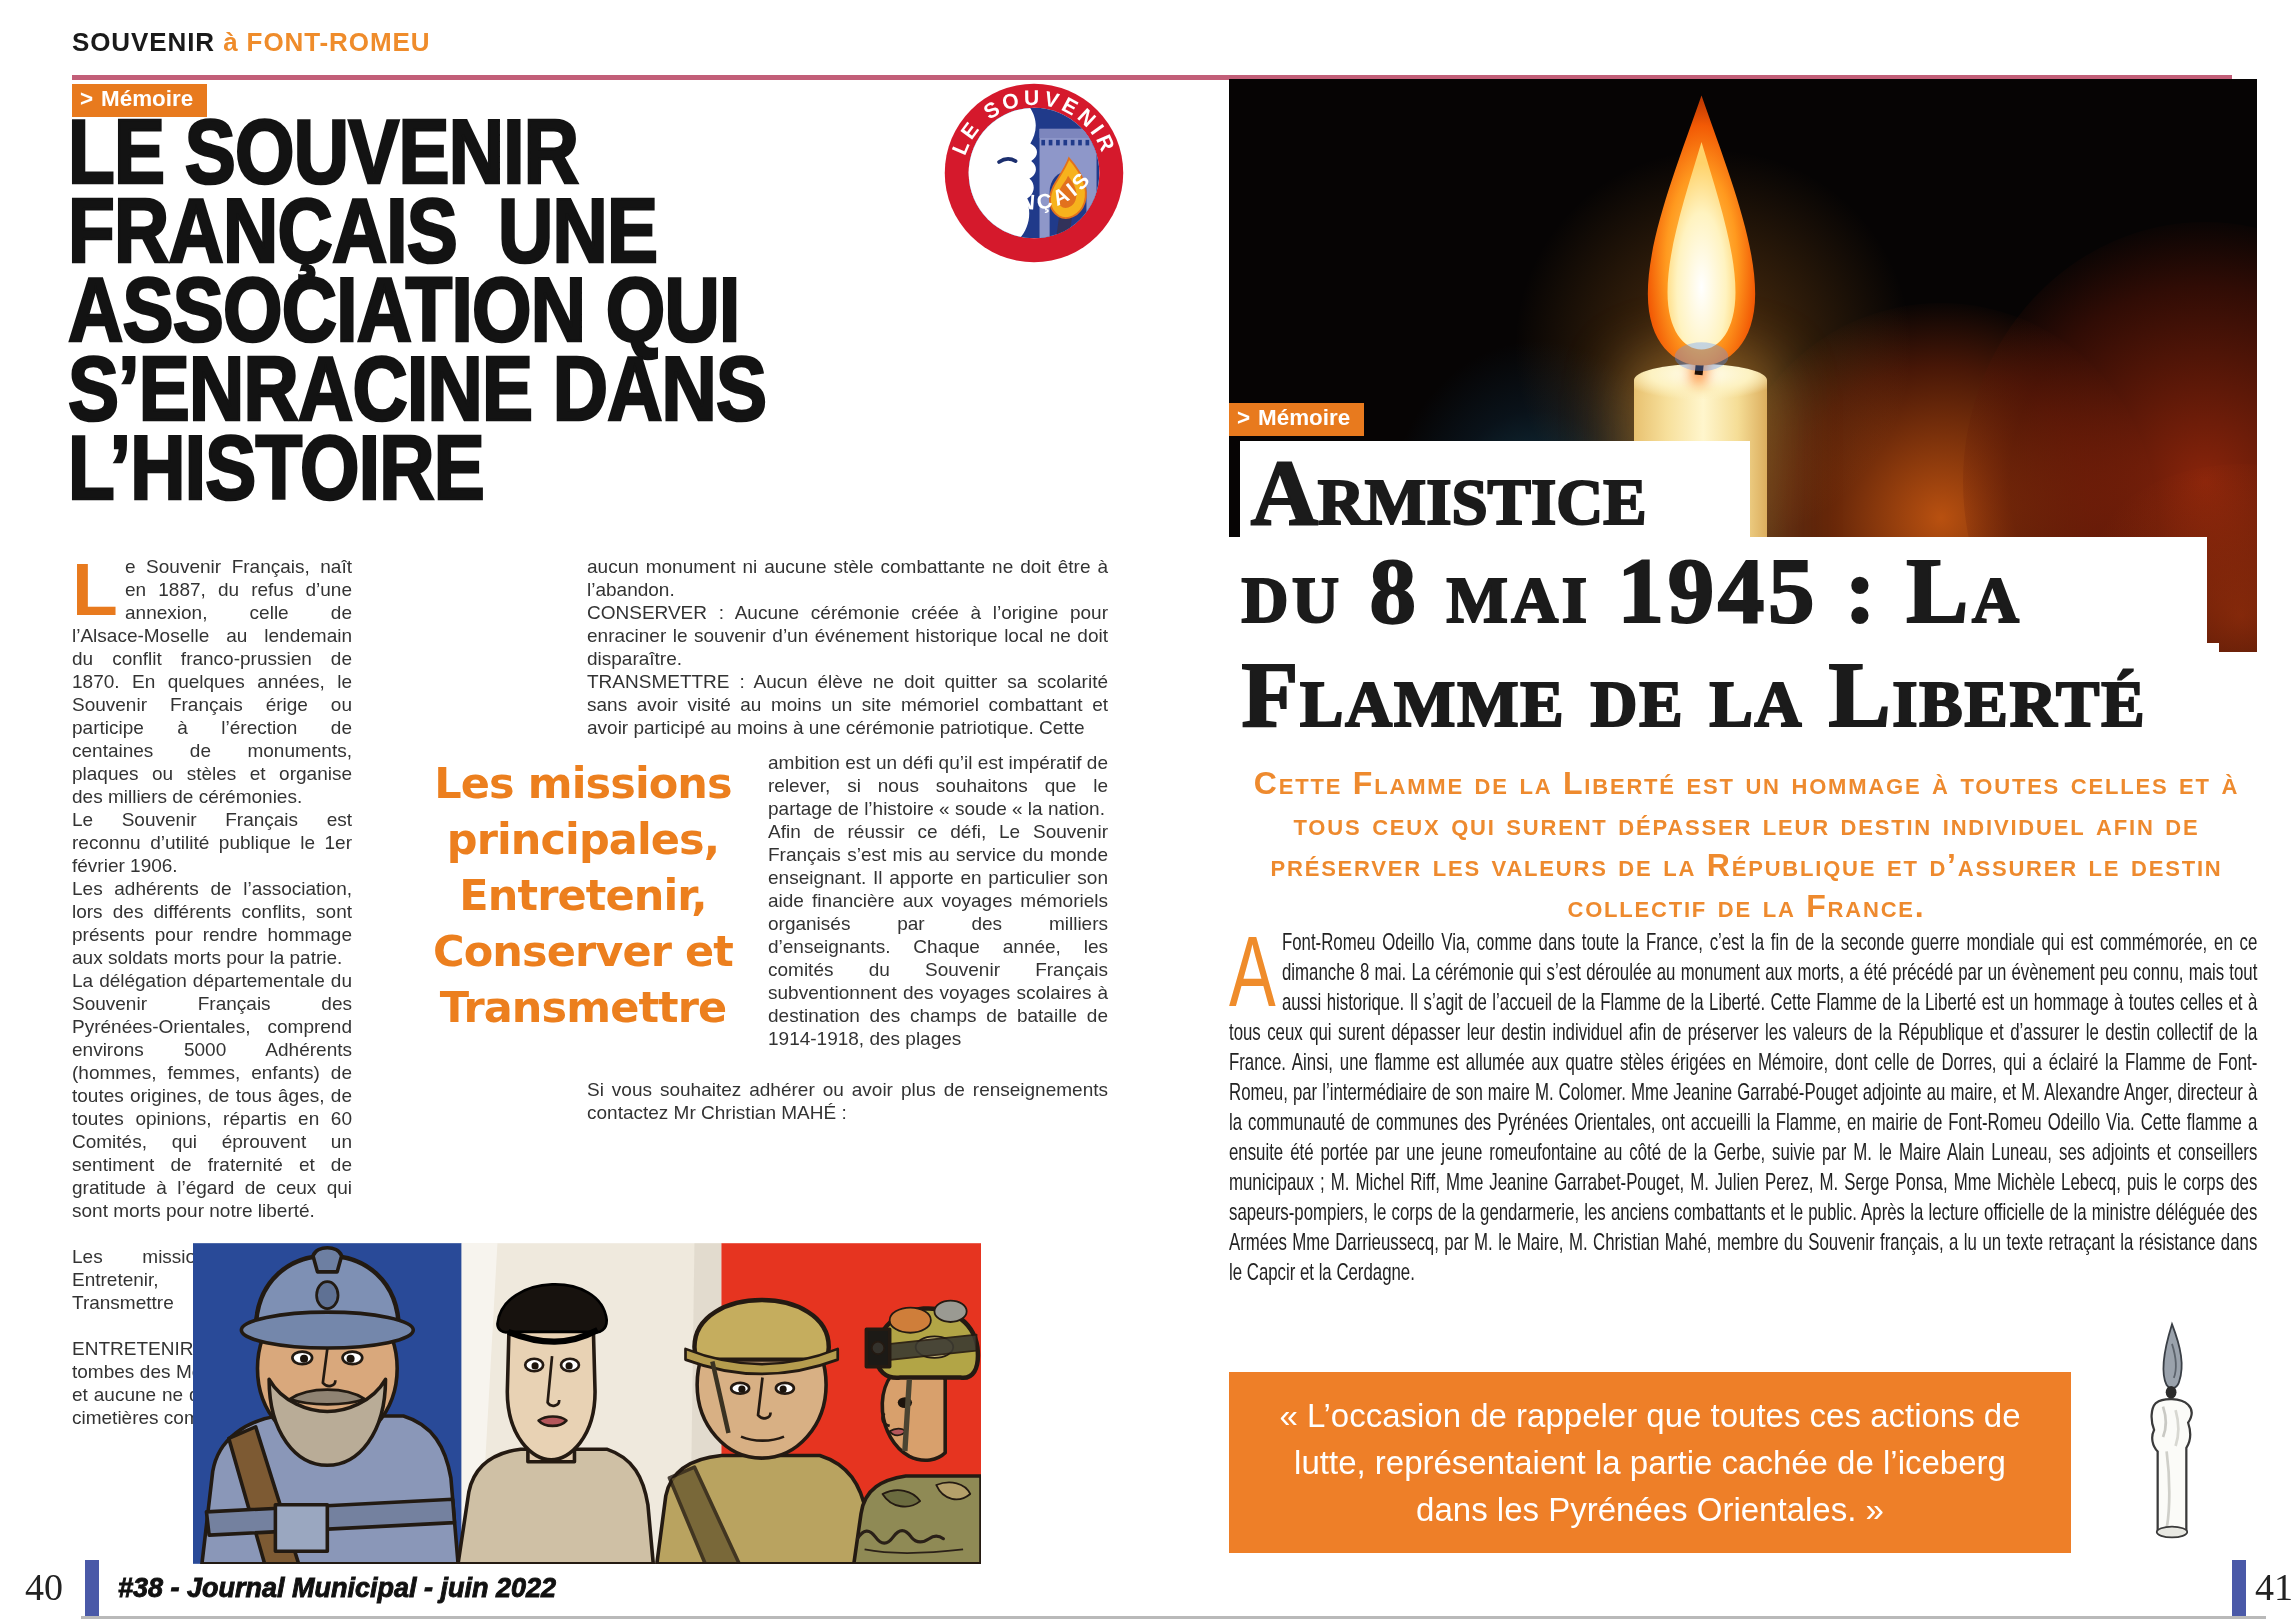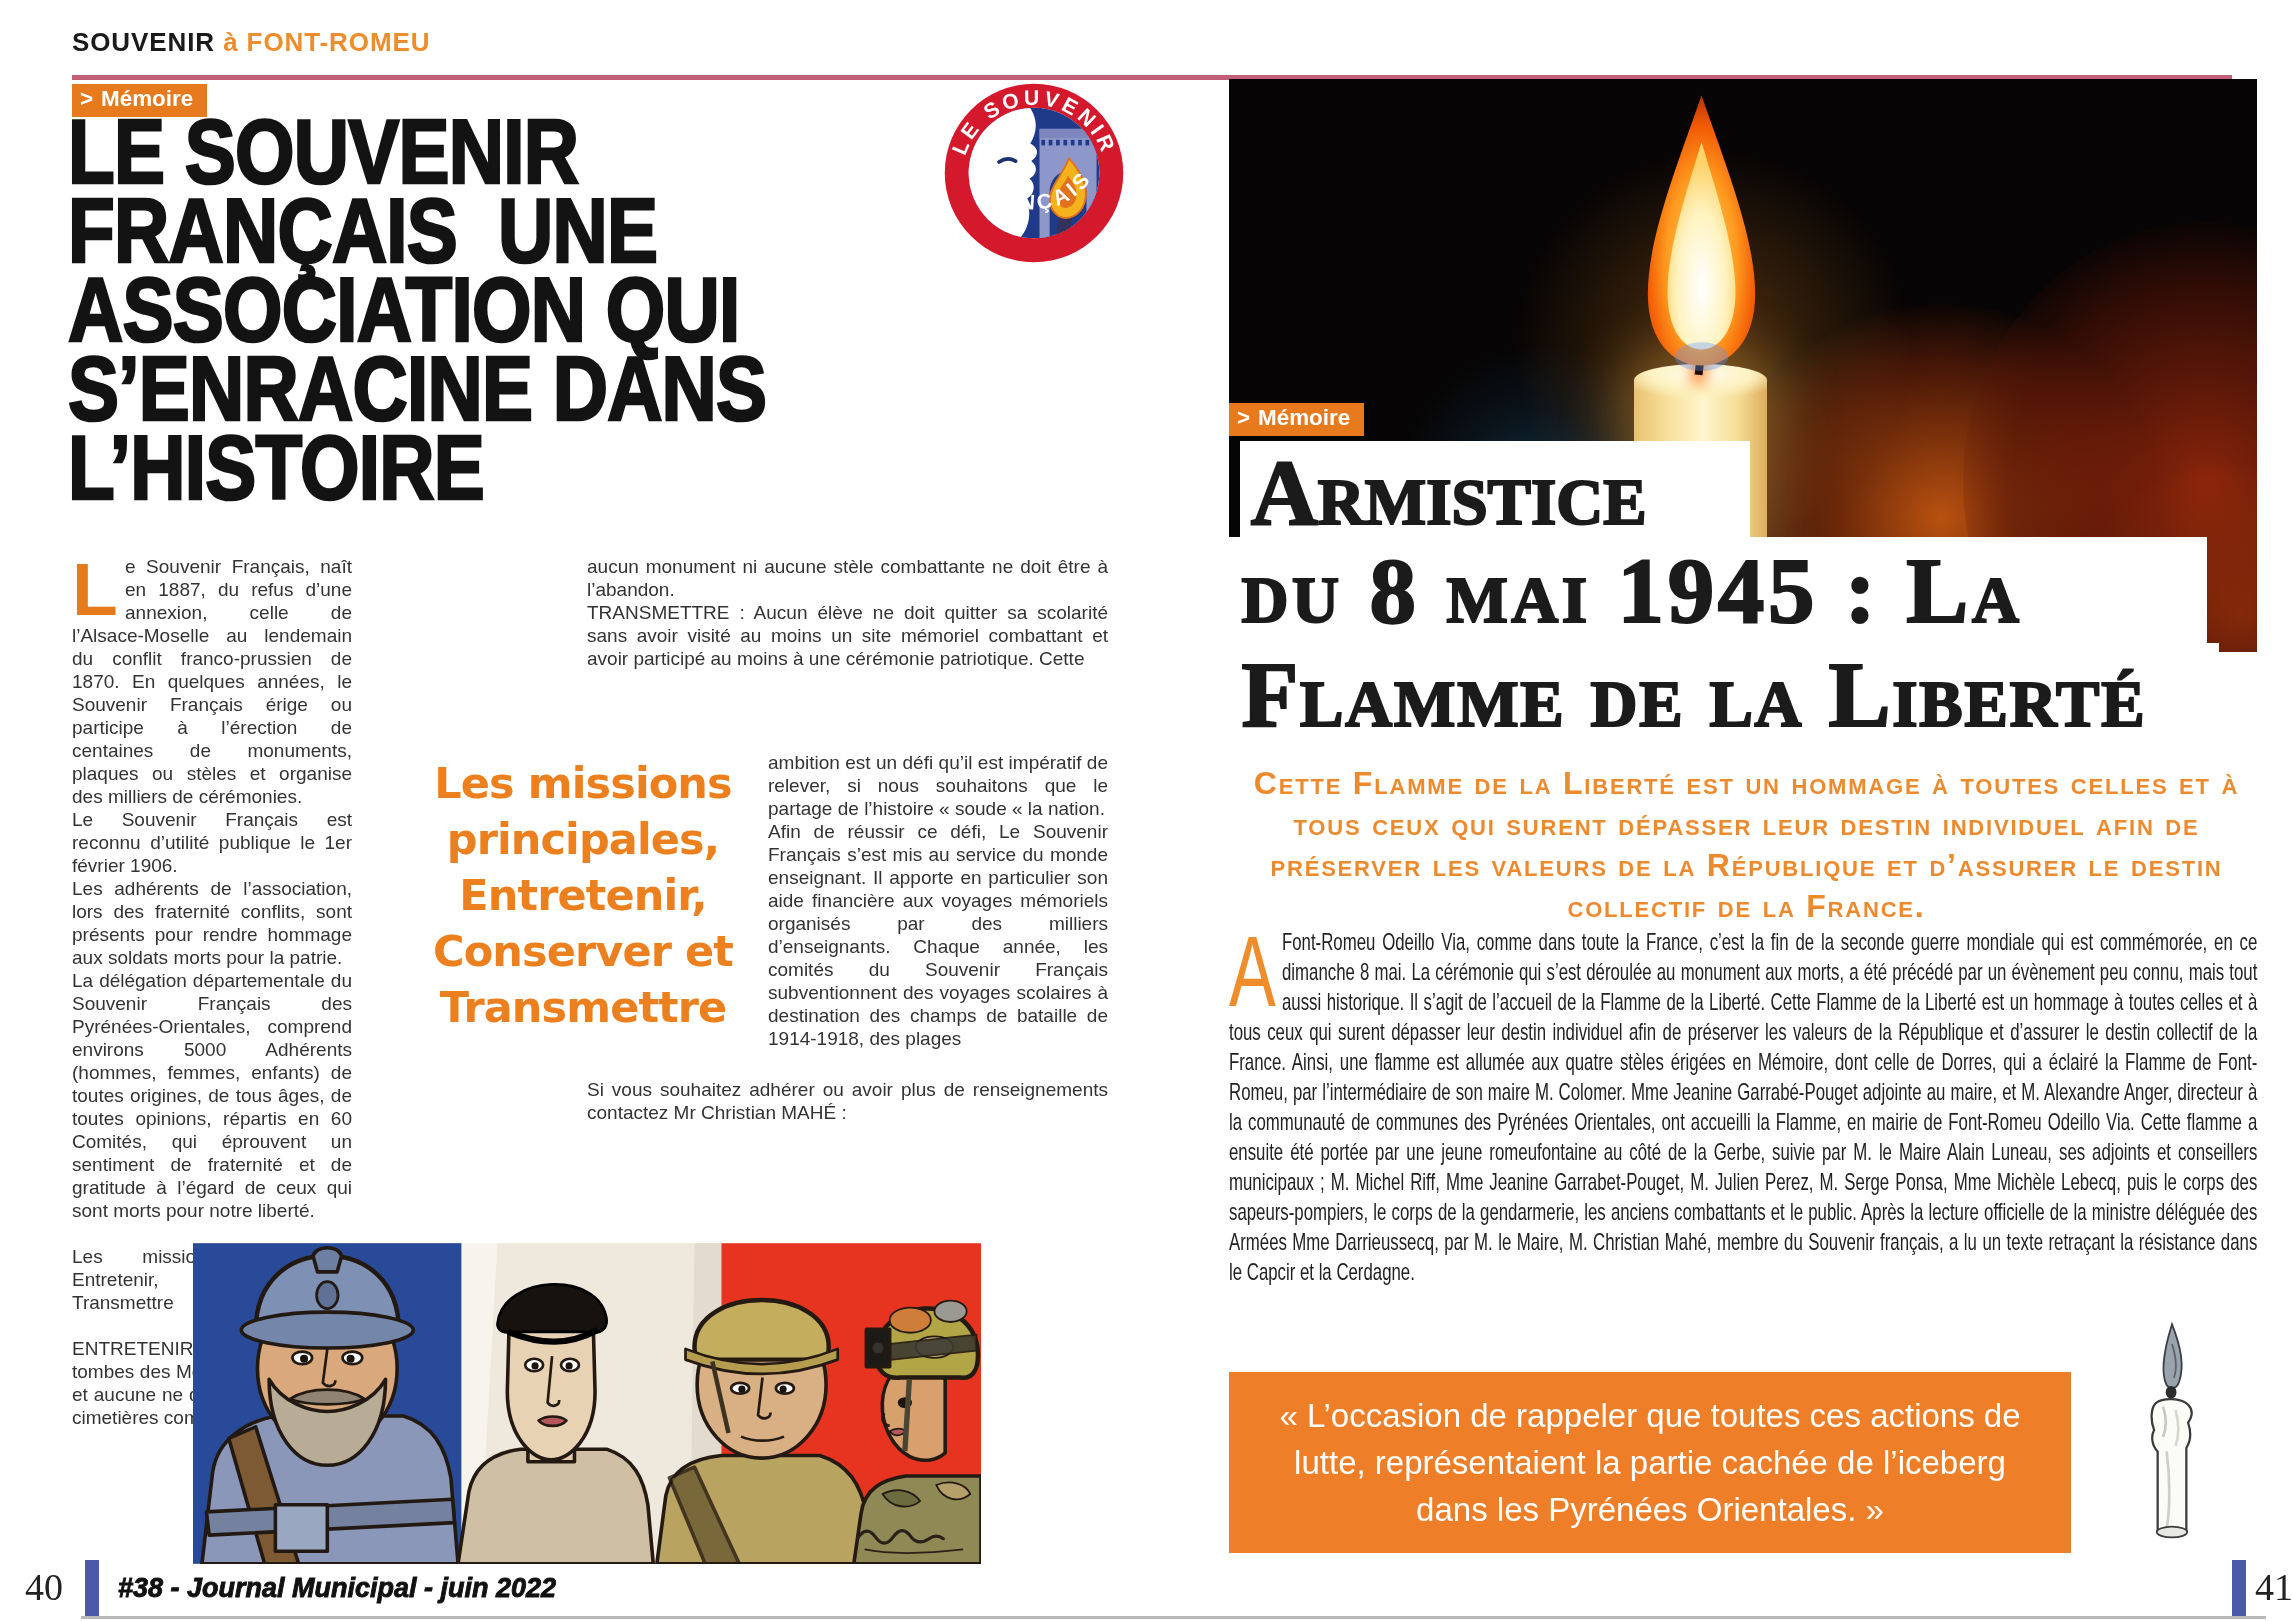--- a/index.html
+++ b/index.html
@@ -166,28 +166,29 @@
     <text font-size="23" font-weight="700" fill="#ffffff" letter-spacing="4">
       <textPath href="#arcBot" startOffset="50%" text-anchor="middle">FRANÇAIS</textPath>
     </text>
   </svg>
 
   <div class="abs bt" style="left:72px; top:555px; width:280px;">
     <p>
       <span class="dropcap-l">L</span><span>e Souvenir Français, naît en 1887, du refus d’une annexion, celle de l’Alsace-Moselle au lendemain du conflit franco-prussien de 1870.  En quelques années, le Souvenir Français érige ou participe à l’érection de centaines de monuments, plaques ou stèles et organise des milliers de cérémonies.</span>
     </p>
     <p>Le Souvenir Français est reconnu d’utilité publique le 1er février 1906.</p>
-    <p>Les adhérents de l’association, lors des fraternité conflits, sont présents pour rendre hommage aux soldats morts pour la patrie.</p>
+    <p>Les adhérents de l’association, lors des différents conflits, sont présents pour rendre hommage aux soldats morts pour la patrie.</p>
     <p>La délégation départementale du Souvenir Français des Pyrénées-Orientales, comprend environs 5000 Adhérents (hommes, femmes, enfants) de toutes origines, de tous âges, de toutes opinions, répartis en 60 Comités, qui éprouvent un sentiment de fraternité et de gratitude à l’égard de ceux qui sont morts pour notre liberté.</p>
     <p class="gap">Les missions principales, Entretenir, Conserver et Transmettre</p>
     <p class="gap">ENTRETENIR : Entretien des tombes des Morts pour la France et aucune ne doit disparaître des cimetières communaux,</p>
   </div>
 
   <div class="abs bt" style="left:587px; top:555px; width:521px;">
     <p>aucun monument ni aucune stèle combattante ne doit être à l’abandon.</p>
+    <p>CONSERVER : Aucune cérémonie créée à l’origine pour enraciner le souvenir d’un événement historique local ne doit disparaître.</p>
     <p>TRANSMETTRE : Aucun élève ne doit quitter sa scolarité sans avoir visité au moins un site mémoriel combattant et avoir participé au moins à une cérémonie patriotique. Cette</p>
   </div>
 
   <div class="abs pullquote">Les missions principales, Entretenir, Conserver et Transmettre</div>
 
   <div class="abs bt" style="left:768px; top:751px; width:340px;">
     <p>ambition est un défi qu’il est impératif de relever, si nous souhaitons que le partage de l’histoire « soude « la nation.</p>
     <p>Afin de réussir ce défi, Le Souvenir Français s’est mis au service du monde enseignant. Il apporte en particulier son aide financière aux voyages mémoriels organisés par des milliers d’enseignants. Chaque année, les comités du Souvenir Français subventionnent des voyages scolaires à destination des champs de bataille de 1914-1918, des plages</p>
   </div>
 

